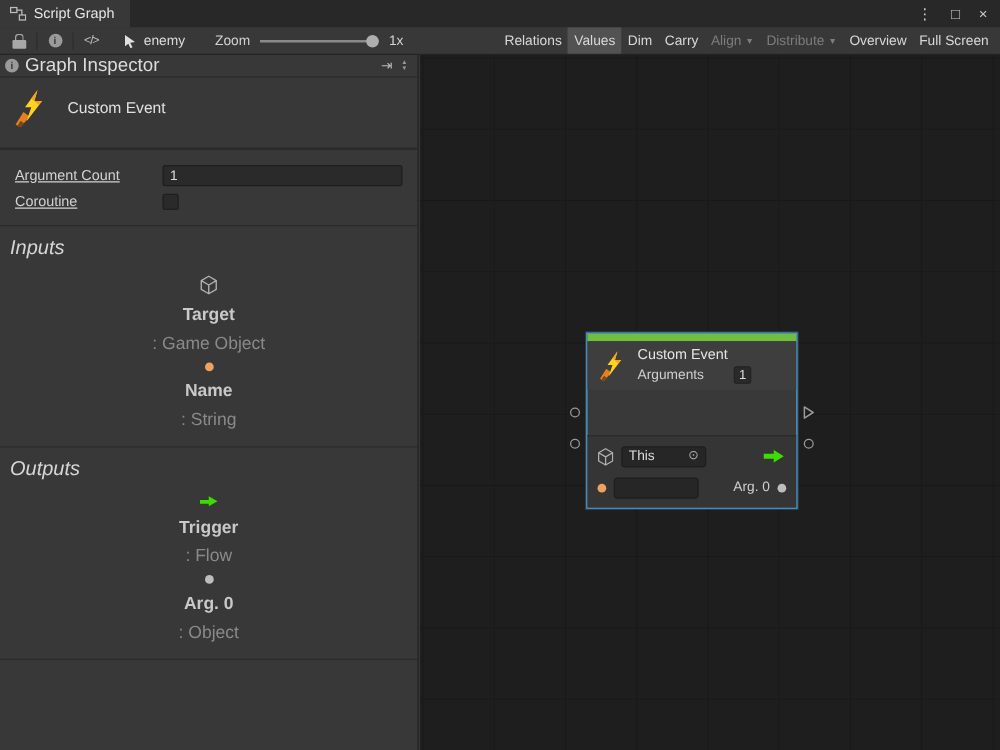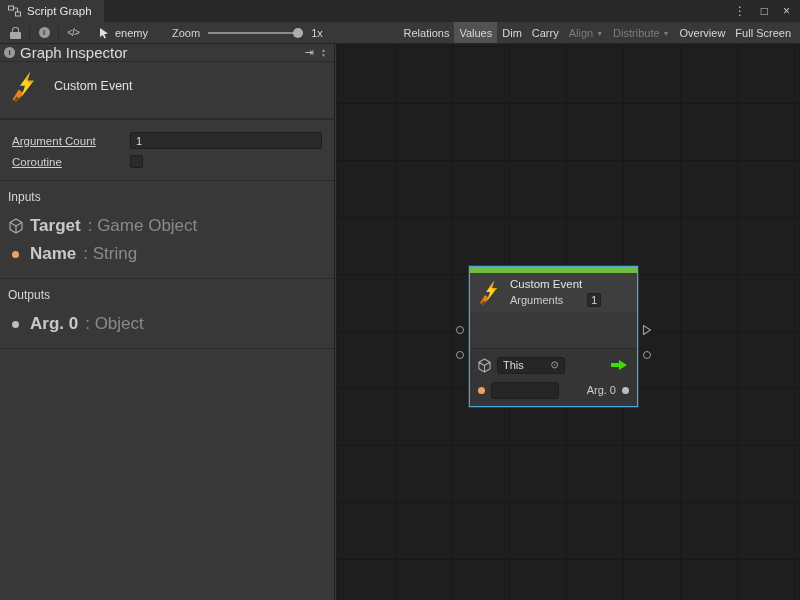--- a/index.html
+++ b/index.html
@@ -44,22 +44,22 @@
   .expand-ic { color:#b8b8b8; font-size:11px; }
   .spinner { display:flex; flex-direction:column; align-items:center; color:#999; font-size:5px; line-height:5px; padding:0 2px; }
   .unit-header { display:flex; align-items:flex-start; gap:14px; padding:10px 12px 16px 10px; border-bottom:2px solid #2a2a2a; }
   .unit-title { margin-top:7px; font-size:12.5px; color:#e0e0e0; }
   .fields { padding:10px 12px 8px; border-bottom:1px solid #2b2b2b; }
   .field-row { display:flex; align-items:center; height:21px; }
   .field-row label { width:118px; font-size:11.5px; color:#d2d2d2;text-decoration:underline; }
   .field-input { flex:1; height:17px; background:#2a2a2a; border:1px solid #1e1e1e; border-radius:2px; color:#dcdcdc; font-size:11px; padding:0 5px; font-family:inherit; outline:none; }
   .checkbox { width:13px; height:13px; background:#2a2a2a; border:1px solid #1e1e1e; border-radius:2px; }
   .section { padding:9px 0 10px; border-bottom:1px solid #2b2b2b; }
-  .sec-heading { padding:0 8px 8px; font-size:12px; color:#d6d6d6; }
-  .port-row { display:flex; align-items:center; gap:7px; padding:4px 8px; font-size:17px; }
+  .sec-heading { padding:0 8px 8px; font-size:16px; color:#d6d6d6;font-style:italic; }
+  .port-row { display:flex; align-items:center; gap:7px; padding:4px 8px; font-size:14px;flex-direction:column; }
   .icon-slot { width:15px; display:flex; justify-content:center; }
   .port-name { font-weight:bold; color:#c9c9c9; }
   .port-type { color:#8a8a8a; }
   .dot { width:7px; height:7px; border-radius:50%; }
   .dot.orange { background:var(--string-orange); }
   .dot.gray { background:var(--object-gray); }
   .flow-arrow { position:relative; width:14px; height:9px; }
   .flow-arrow i { position:absolute; left:0; top:3px; width:8px; height:3px; background:var(--flow-green); }
   .flow-arrow b { position:absolute; left:7px; top:0; width:0; height:0; border-left:7px solid var(--flow-green); border-top:4.5px solid transparent; border-bottom:4.5px solid transparent; }
 
@@ -243,20 +243,30 @@
         </span>
       <span class="port-name">Name</span>
       <span class="port-type">: String</span>
     </div>
   </div>
 
   <div class="section">
     <div class="sec-heading">Outputs</div>
     <div class="port-row">
       <span class="icon-slot">
+          <span class="flow-arrow">
+            <i></i>
+            <b></b>
+          </span>
+        </span>
+      <span class="port-name">Trigger</span>
+      <span class="port-type">: Flow</span>
+    </div>
+    <div class="port-row">
+      <span class="icon-slot">
           <span class="dot gray"></span>
         </span>
       <span class="port-name">Arg. 0</span>
       <span class="port-type">: Object</span>
     </div>
   </div>
 </div>
 
 <div class="canvas">
 

